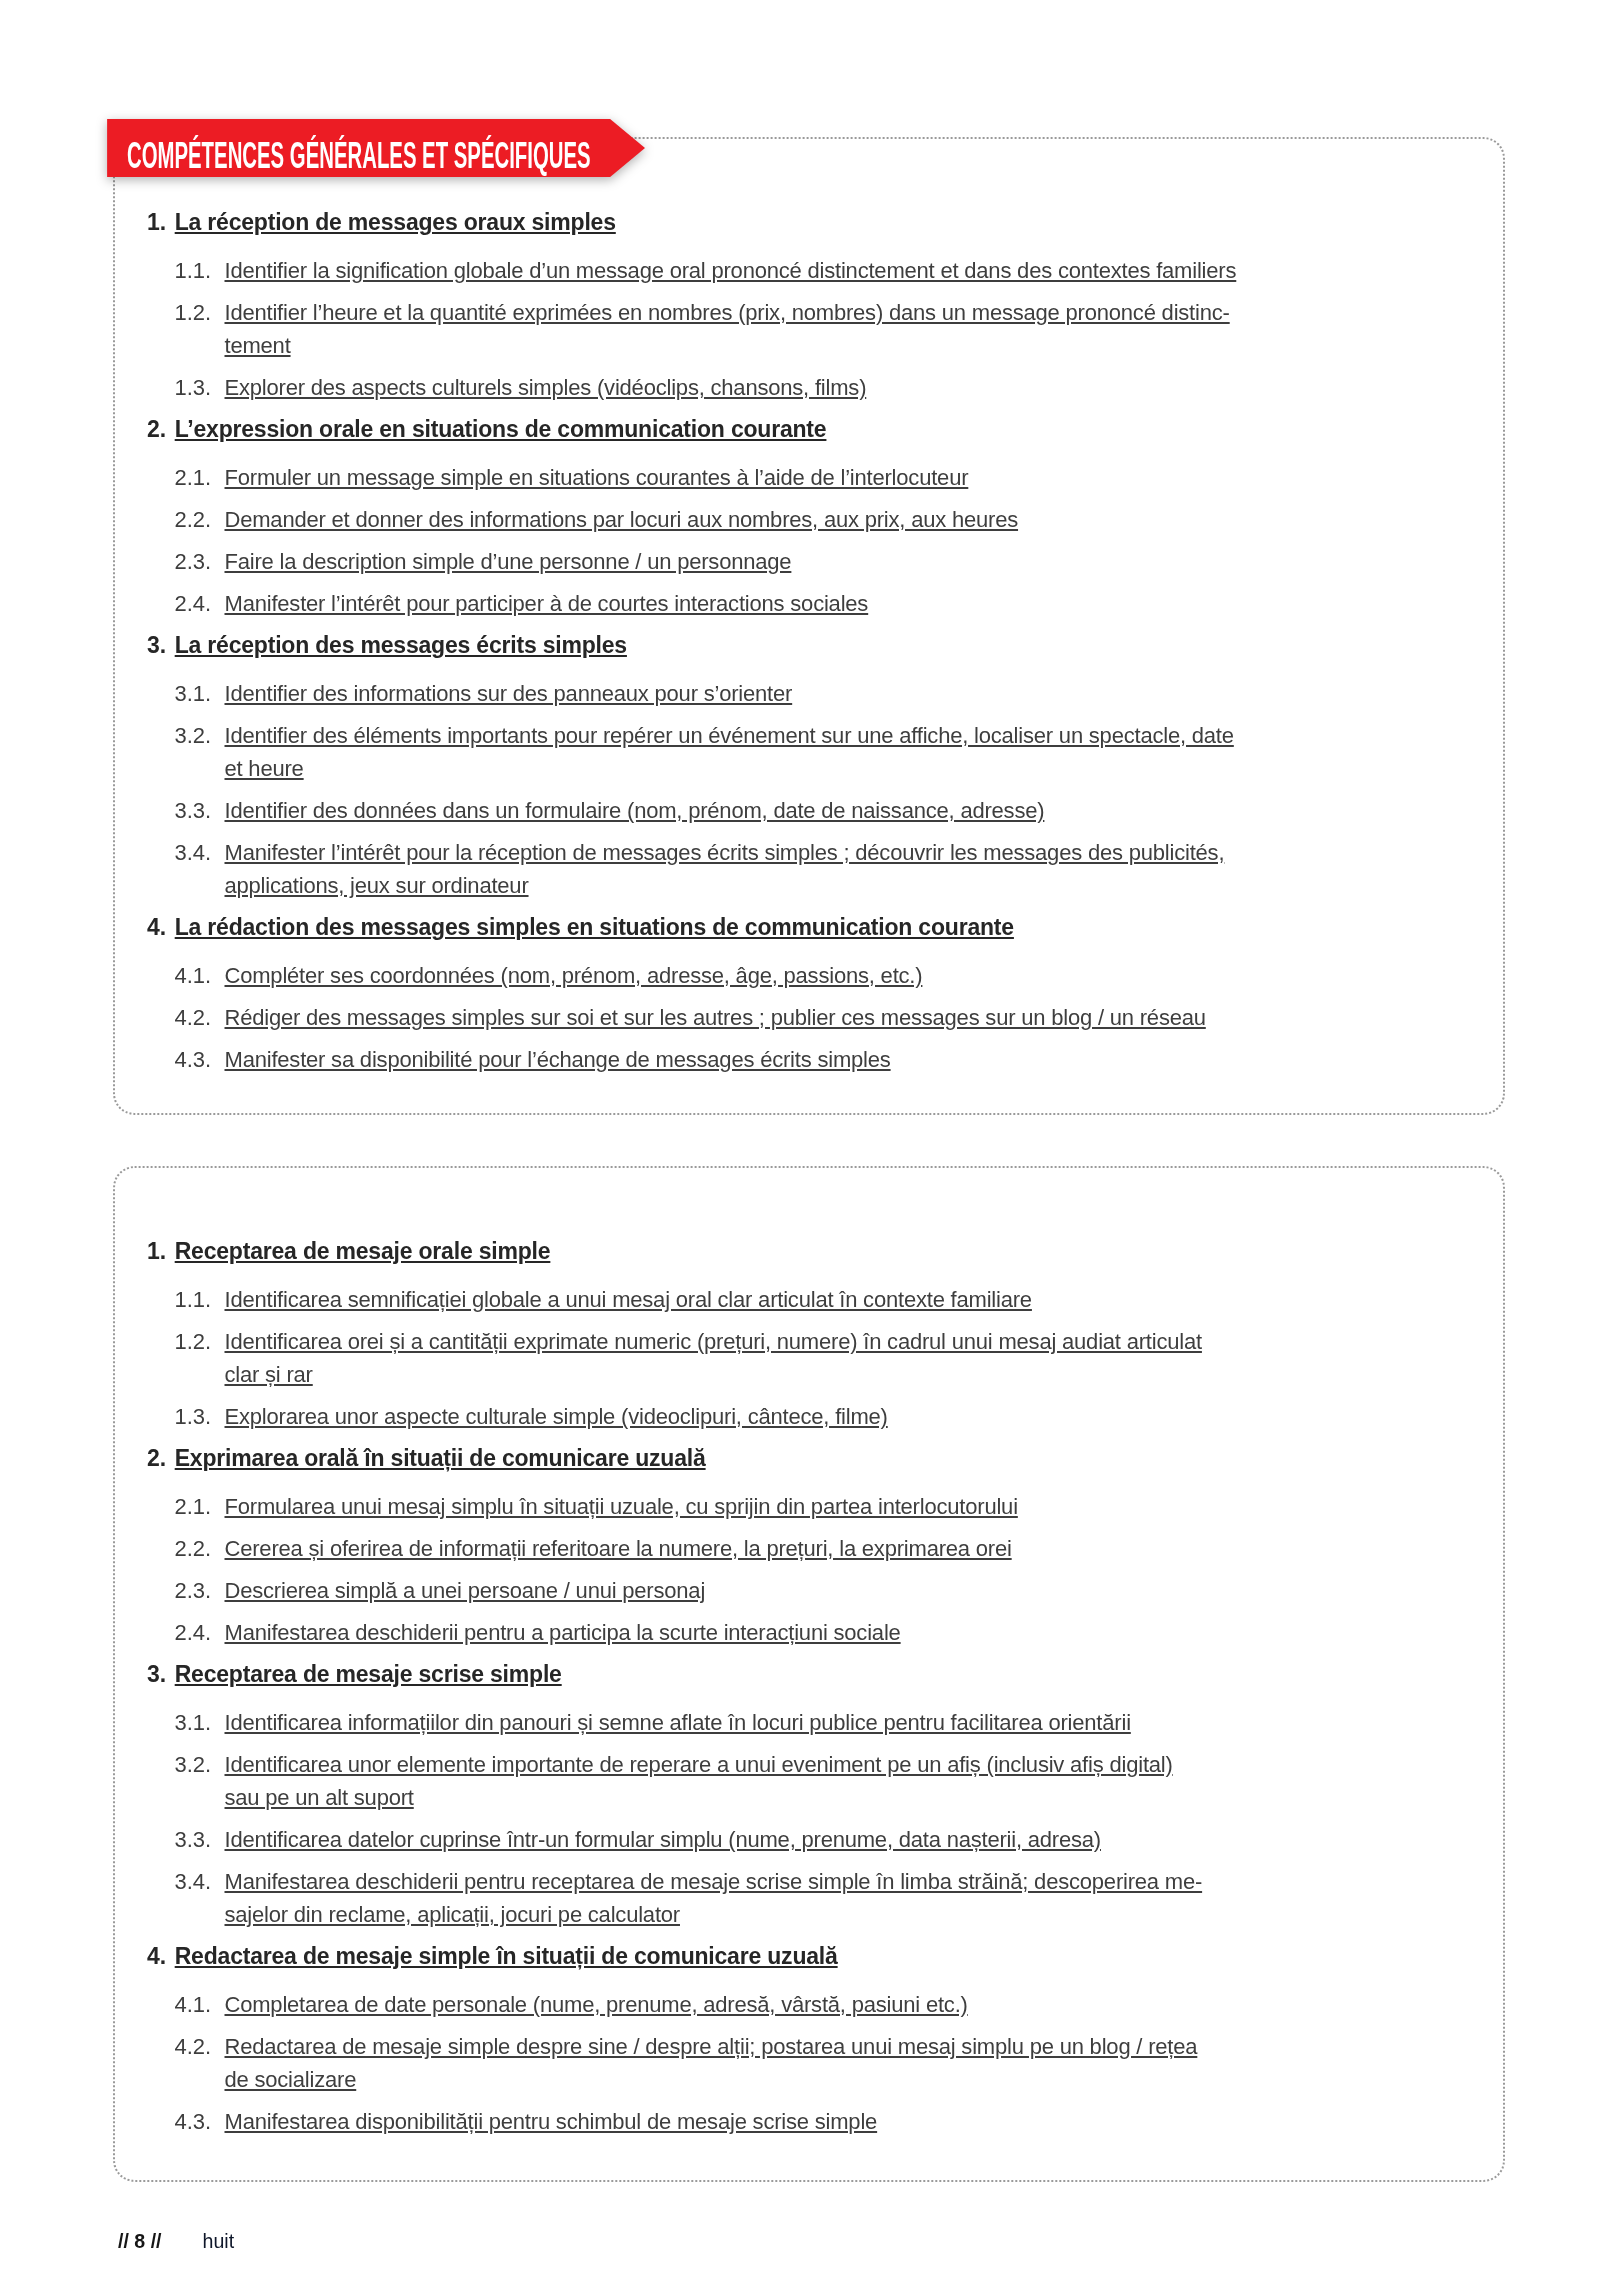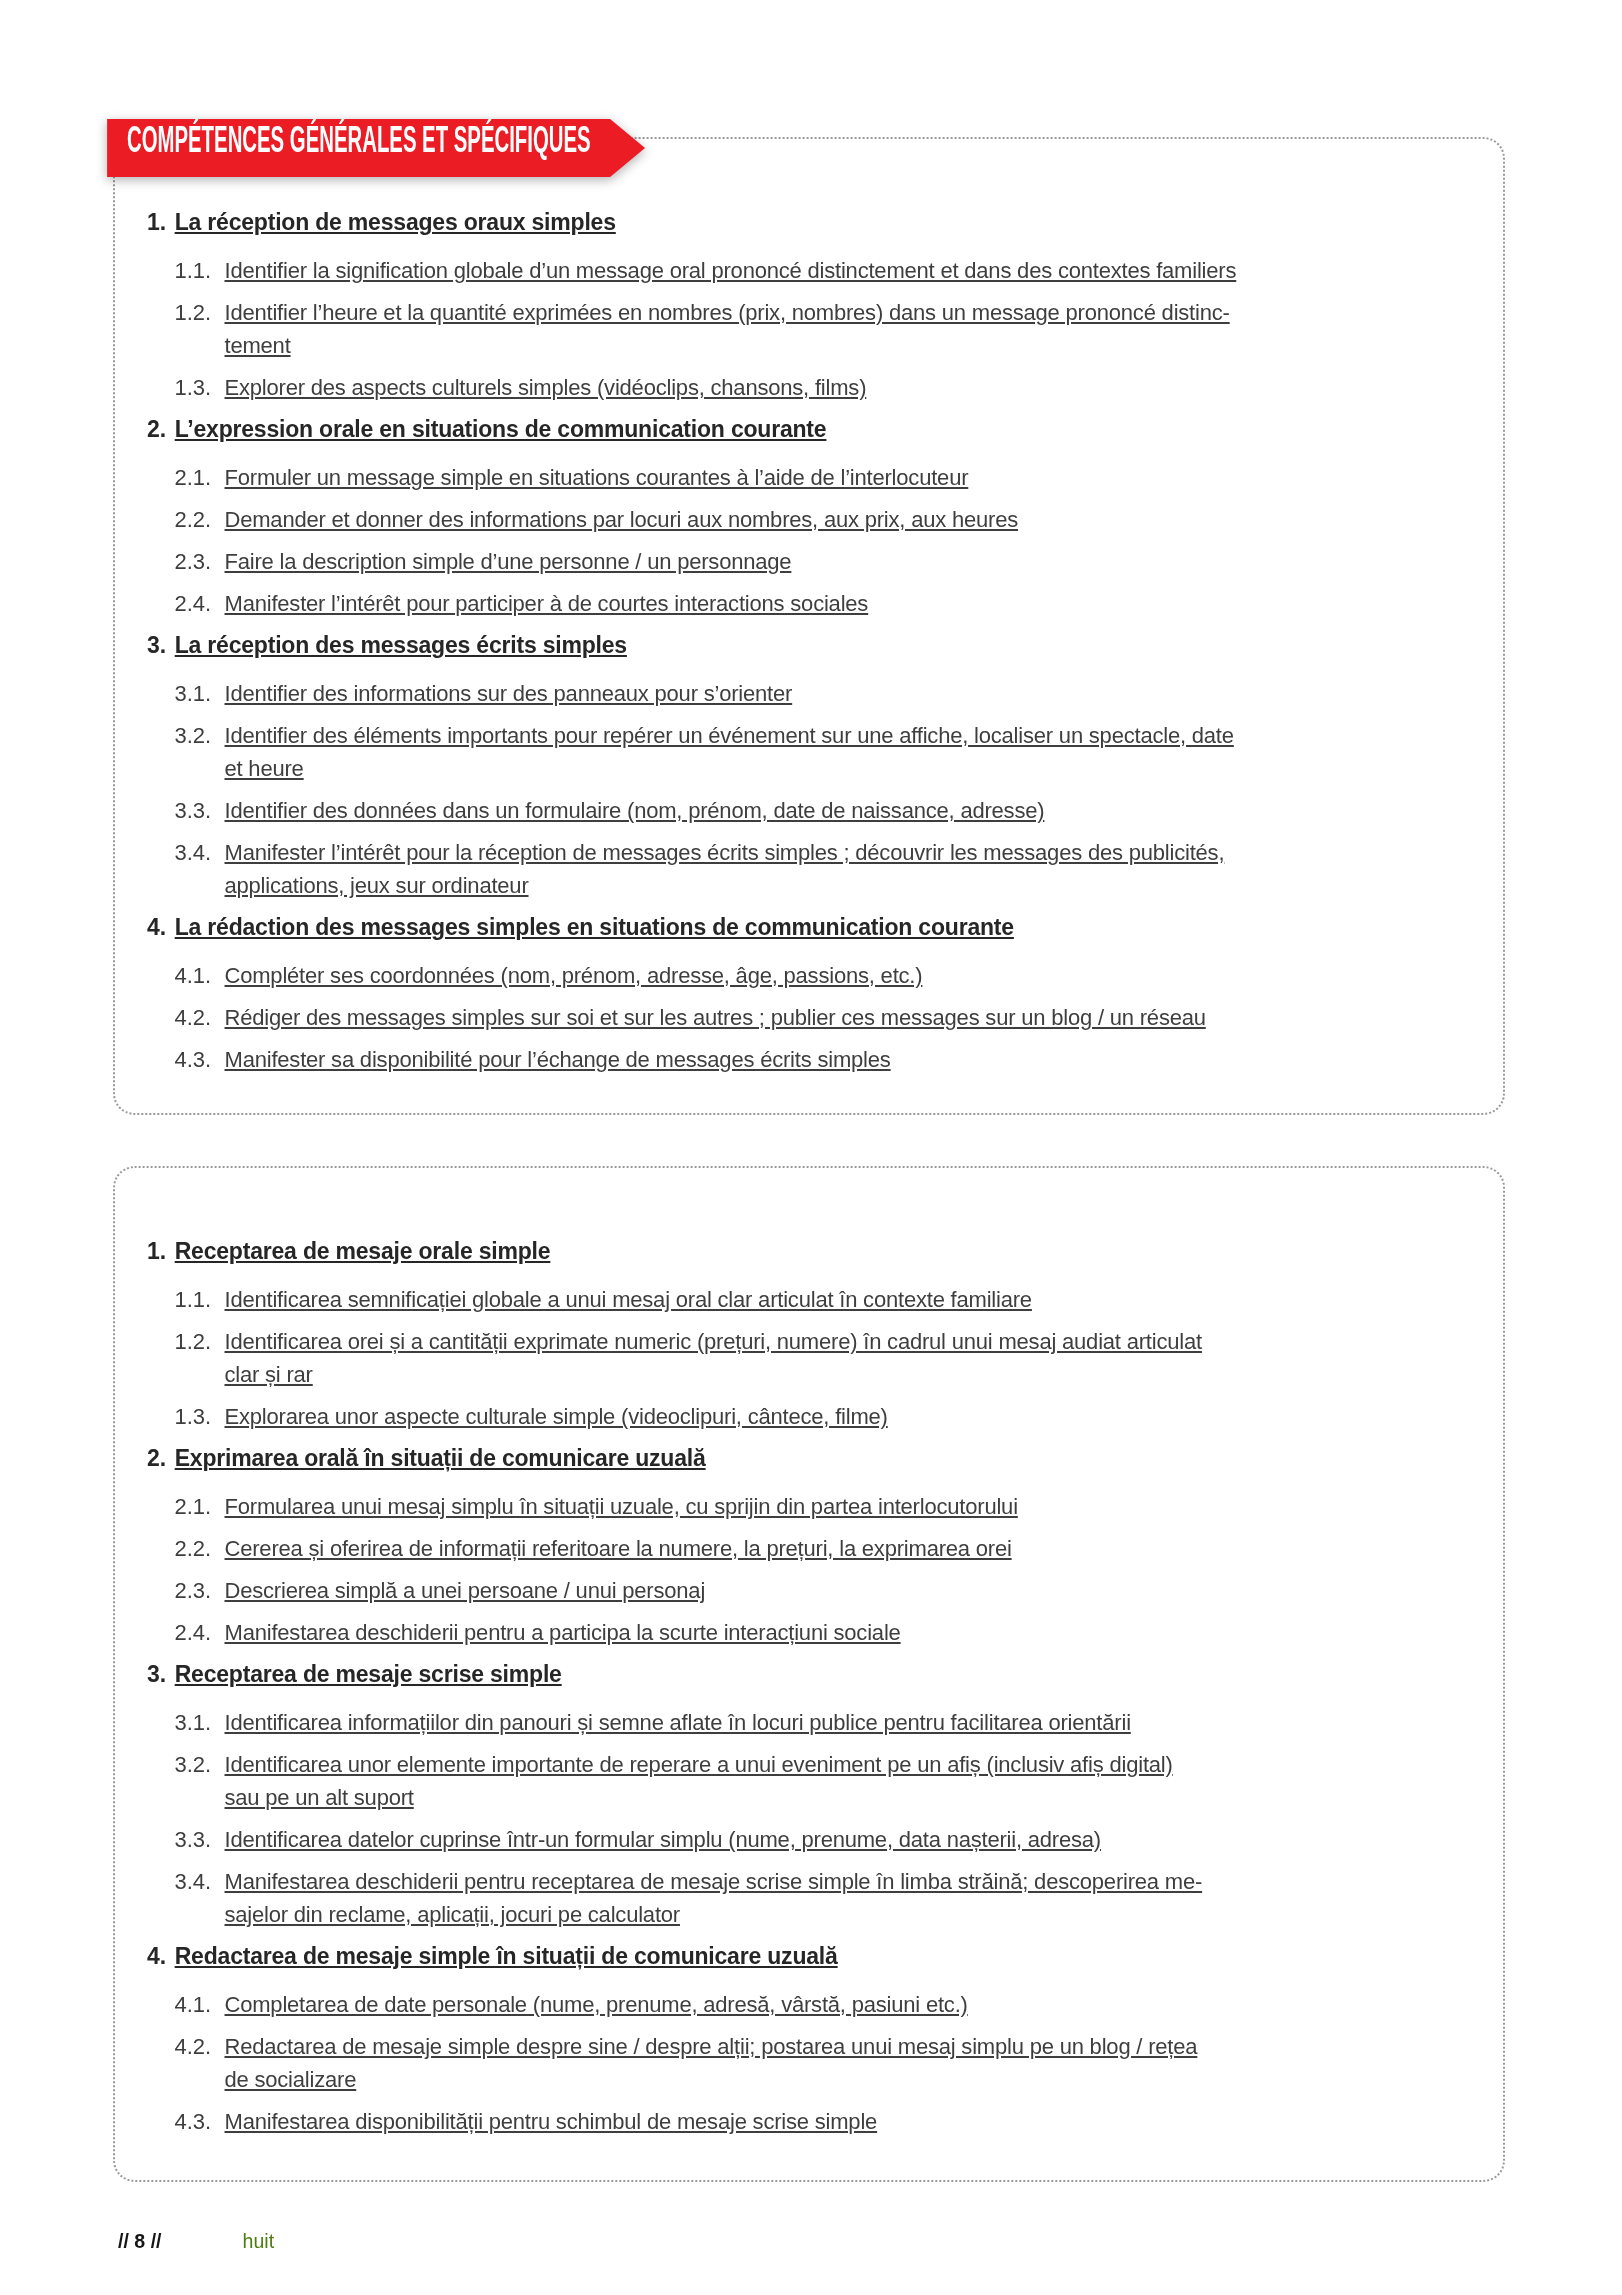--- a/index.html
+++ b/index.html
@@ -48,21 +48,21 @@
   .banner-wrap {
     position: absolute;
     top: -20px;
     left: -7.9px;
     filter: drop-shadow(0 3.9px 5.2px rgba(0,0,0,0.30));
   }
   .banner {
     height: 58px;
     background: var(--banner-red, #EC1C24);
     display: flex;
-    align-items: flex-start;
+    align-items: flex-end;
     padding-left: 19.6px;
     box-sizing: border-box;
     clip-path: polygon(0 0, calc(100% - 35px) 0, 100% 50%, calc(100% - 35px) 100%, 0 100%);
   }
   .banner-fr { width: 538px; }
   .banner-ro { width: 474px; }
   .banner-label {
     color: var(--banner-text, #FFFFFF);
     font-size: 37px;
     font-weight: 700;
@@ -76,21 +76,21 @@
     position: absolute;
     left: 118px;
     top: 2230px;
     display: flex;
     align-items: baseline;
     gap: 41px;
     font-size: 19.6px;
     line-height: 22px;
   }
   .page-num { font-weight: 700; color: #161616; }
-  .page-word { color: #4d7c0f; margin-left: 40px; }
+  .page-word { color: #0f172a; }
 </style>
 </head>
 <body>
 
 <div class="page">
 
   <section class="comp-box box-fr">
     <div class="banner-wrap">
       <div class="banner banner-fr">
         <span class="banner-label">COMPÉTENCES GÉNÉRALES ET SPÉCIFIQUES</span>

